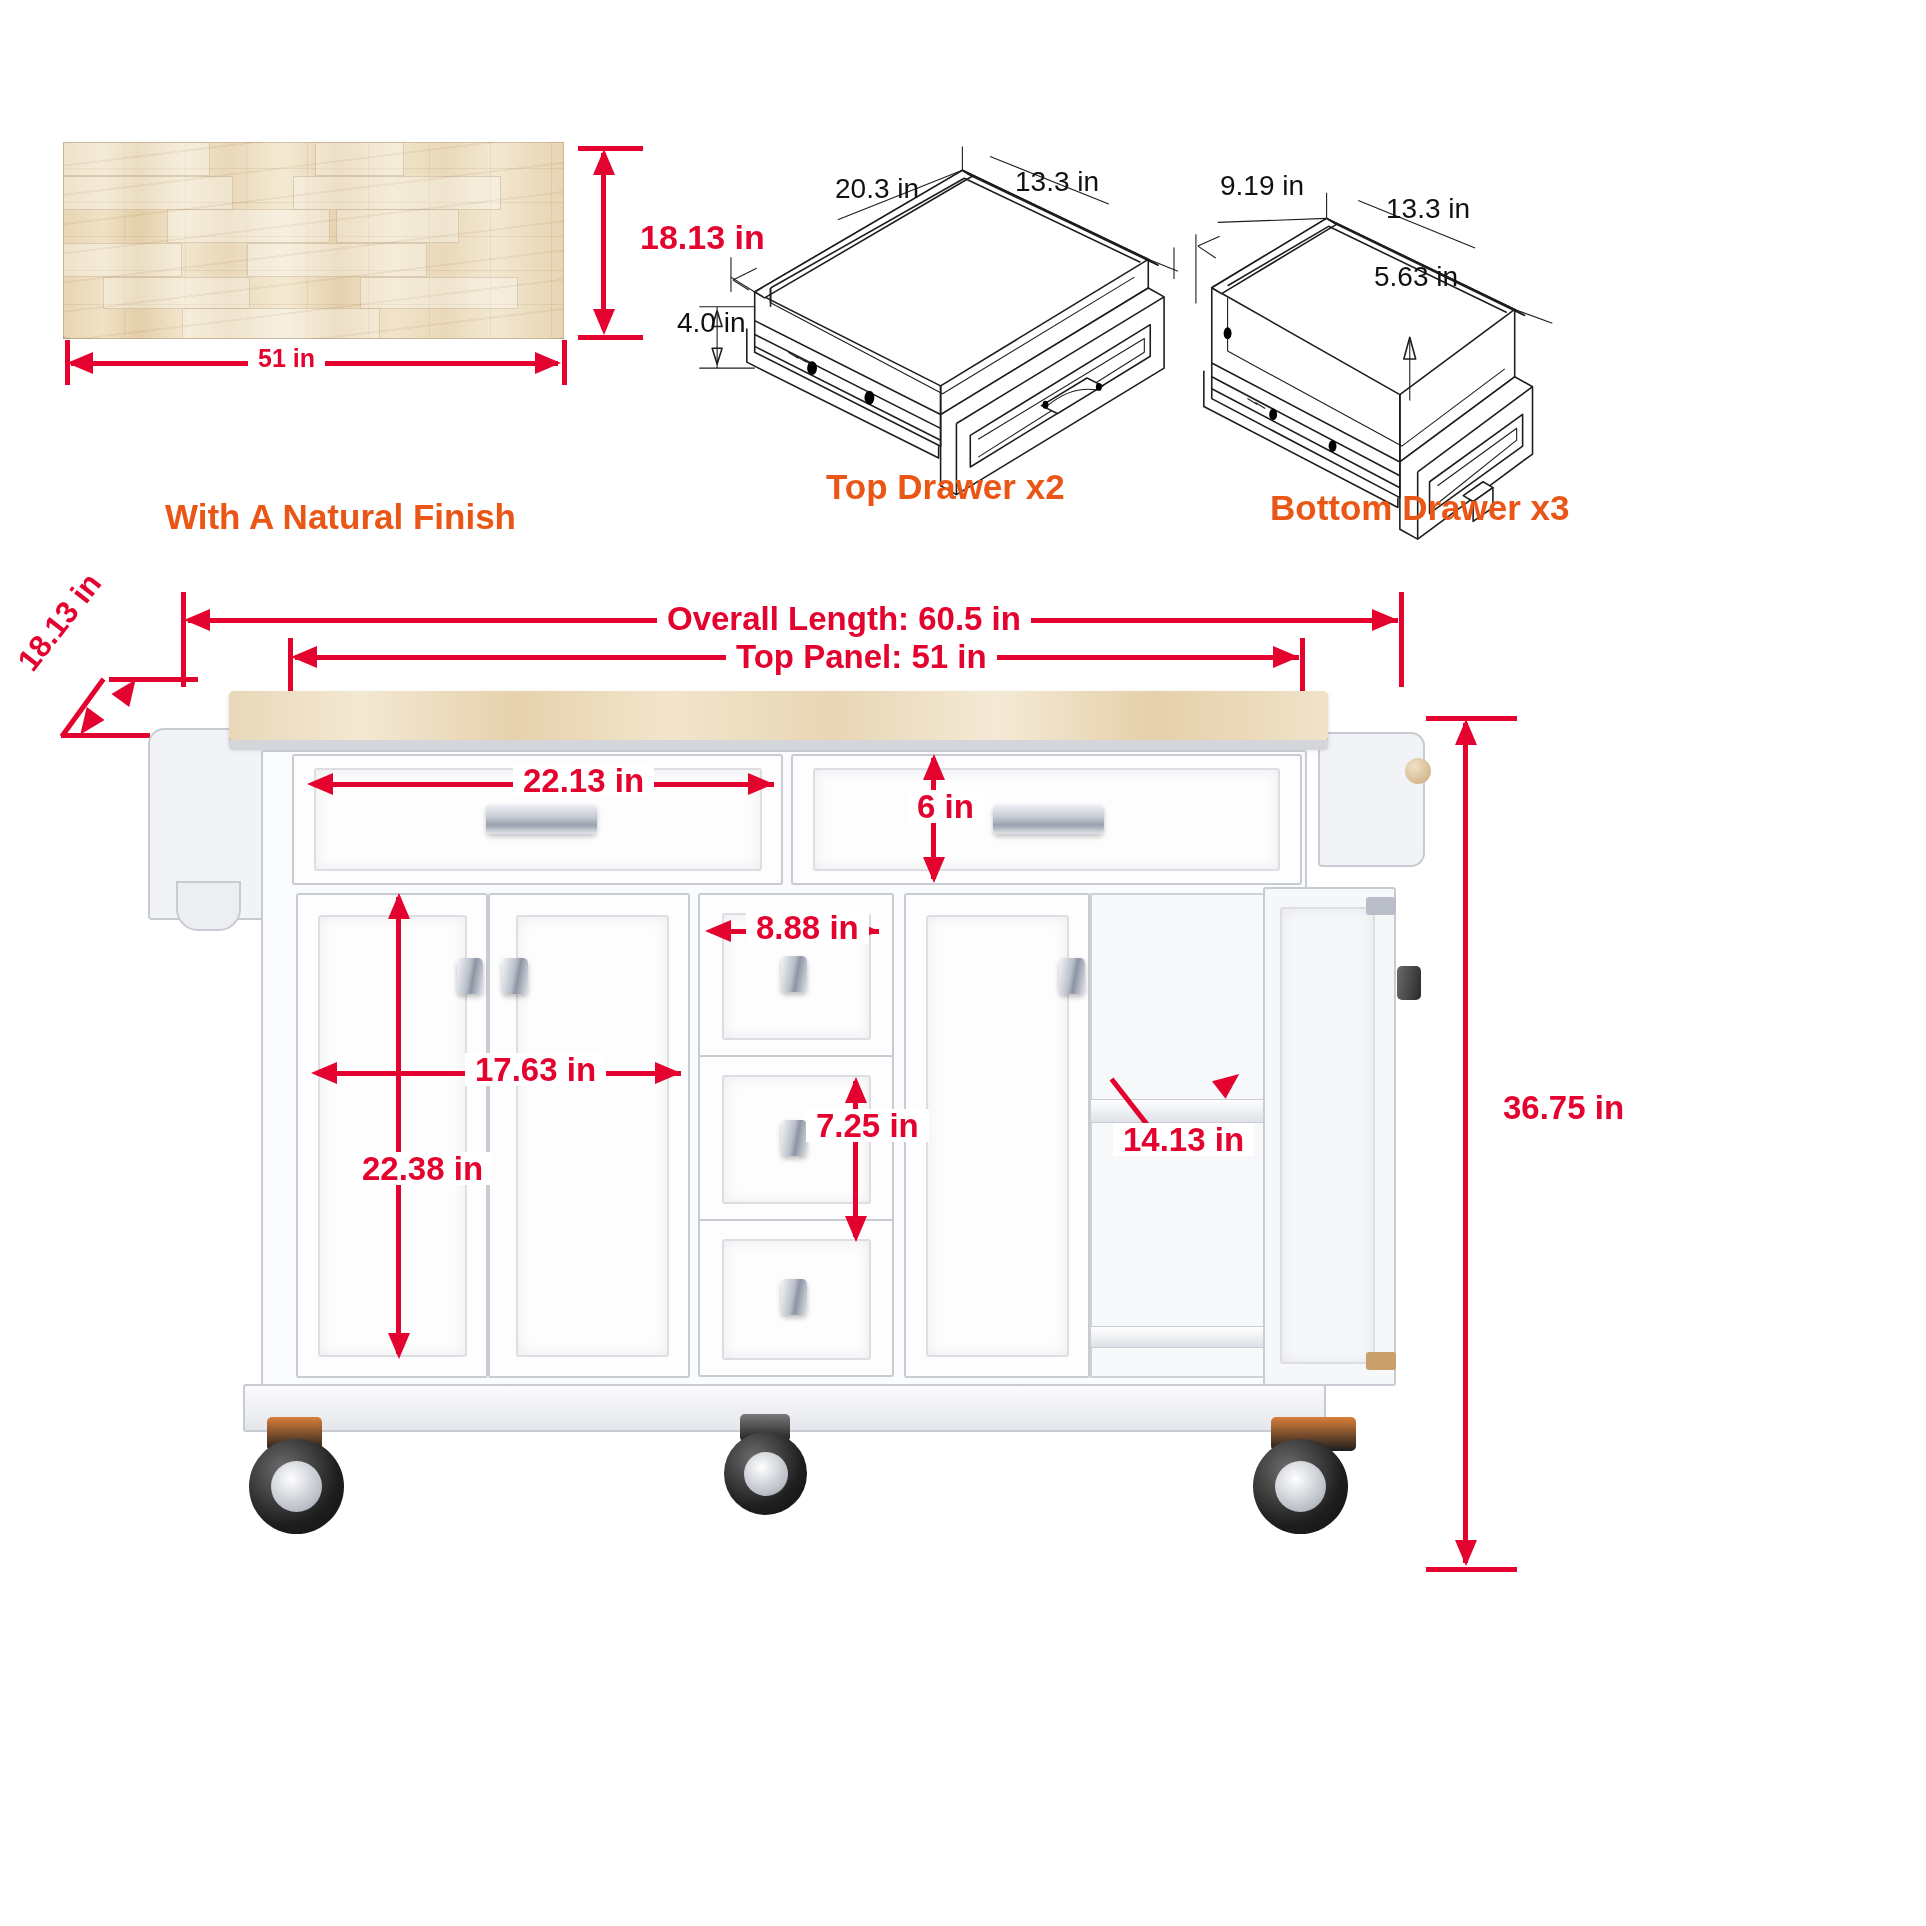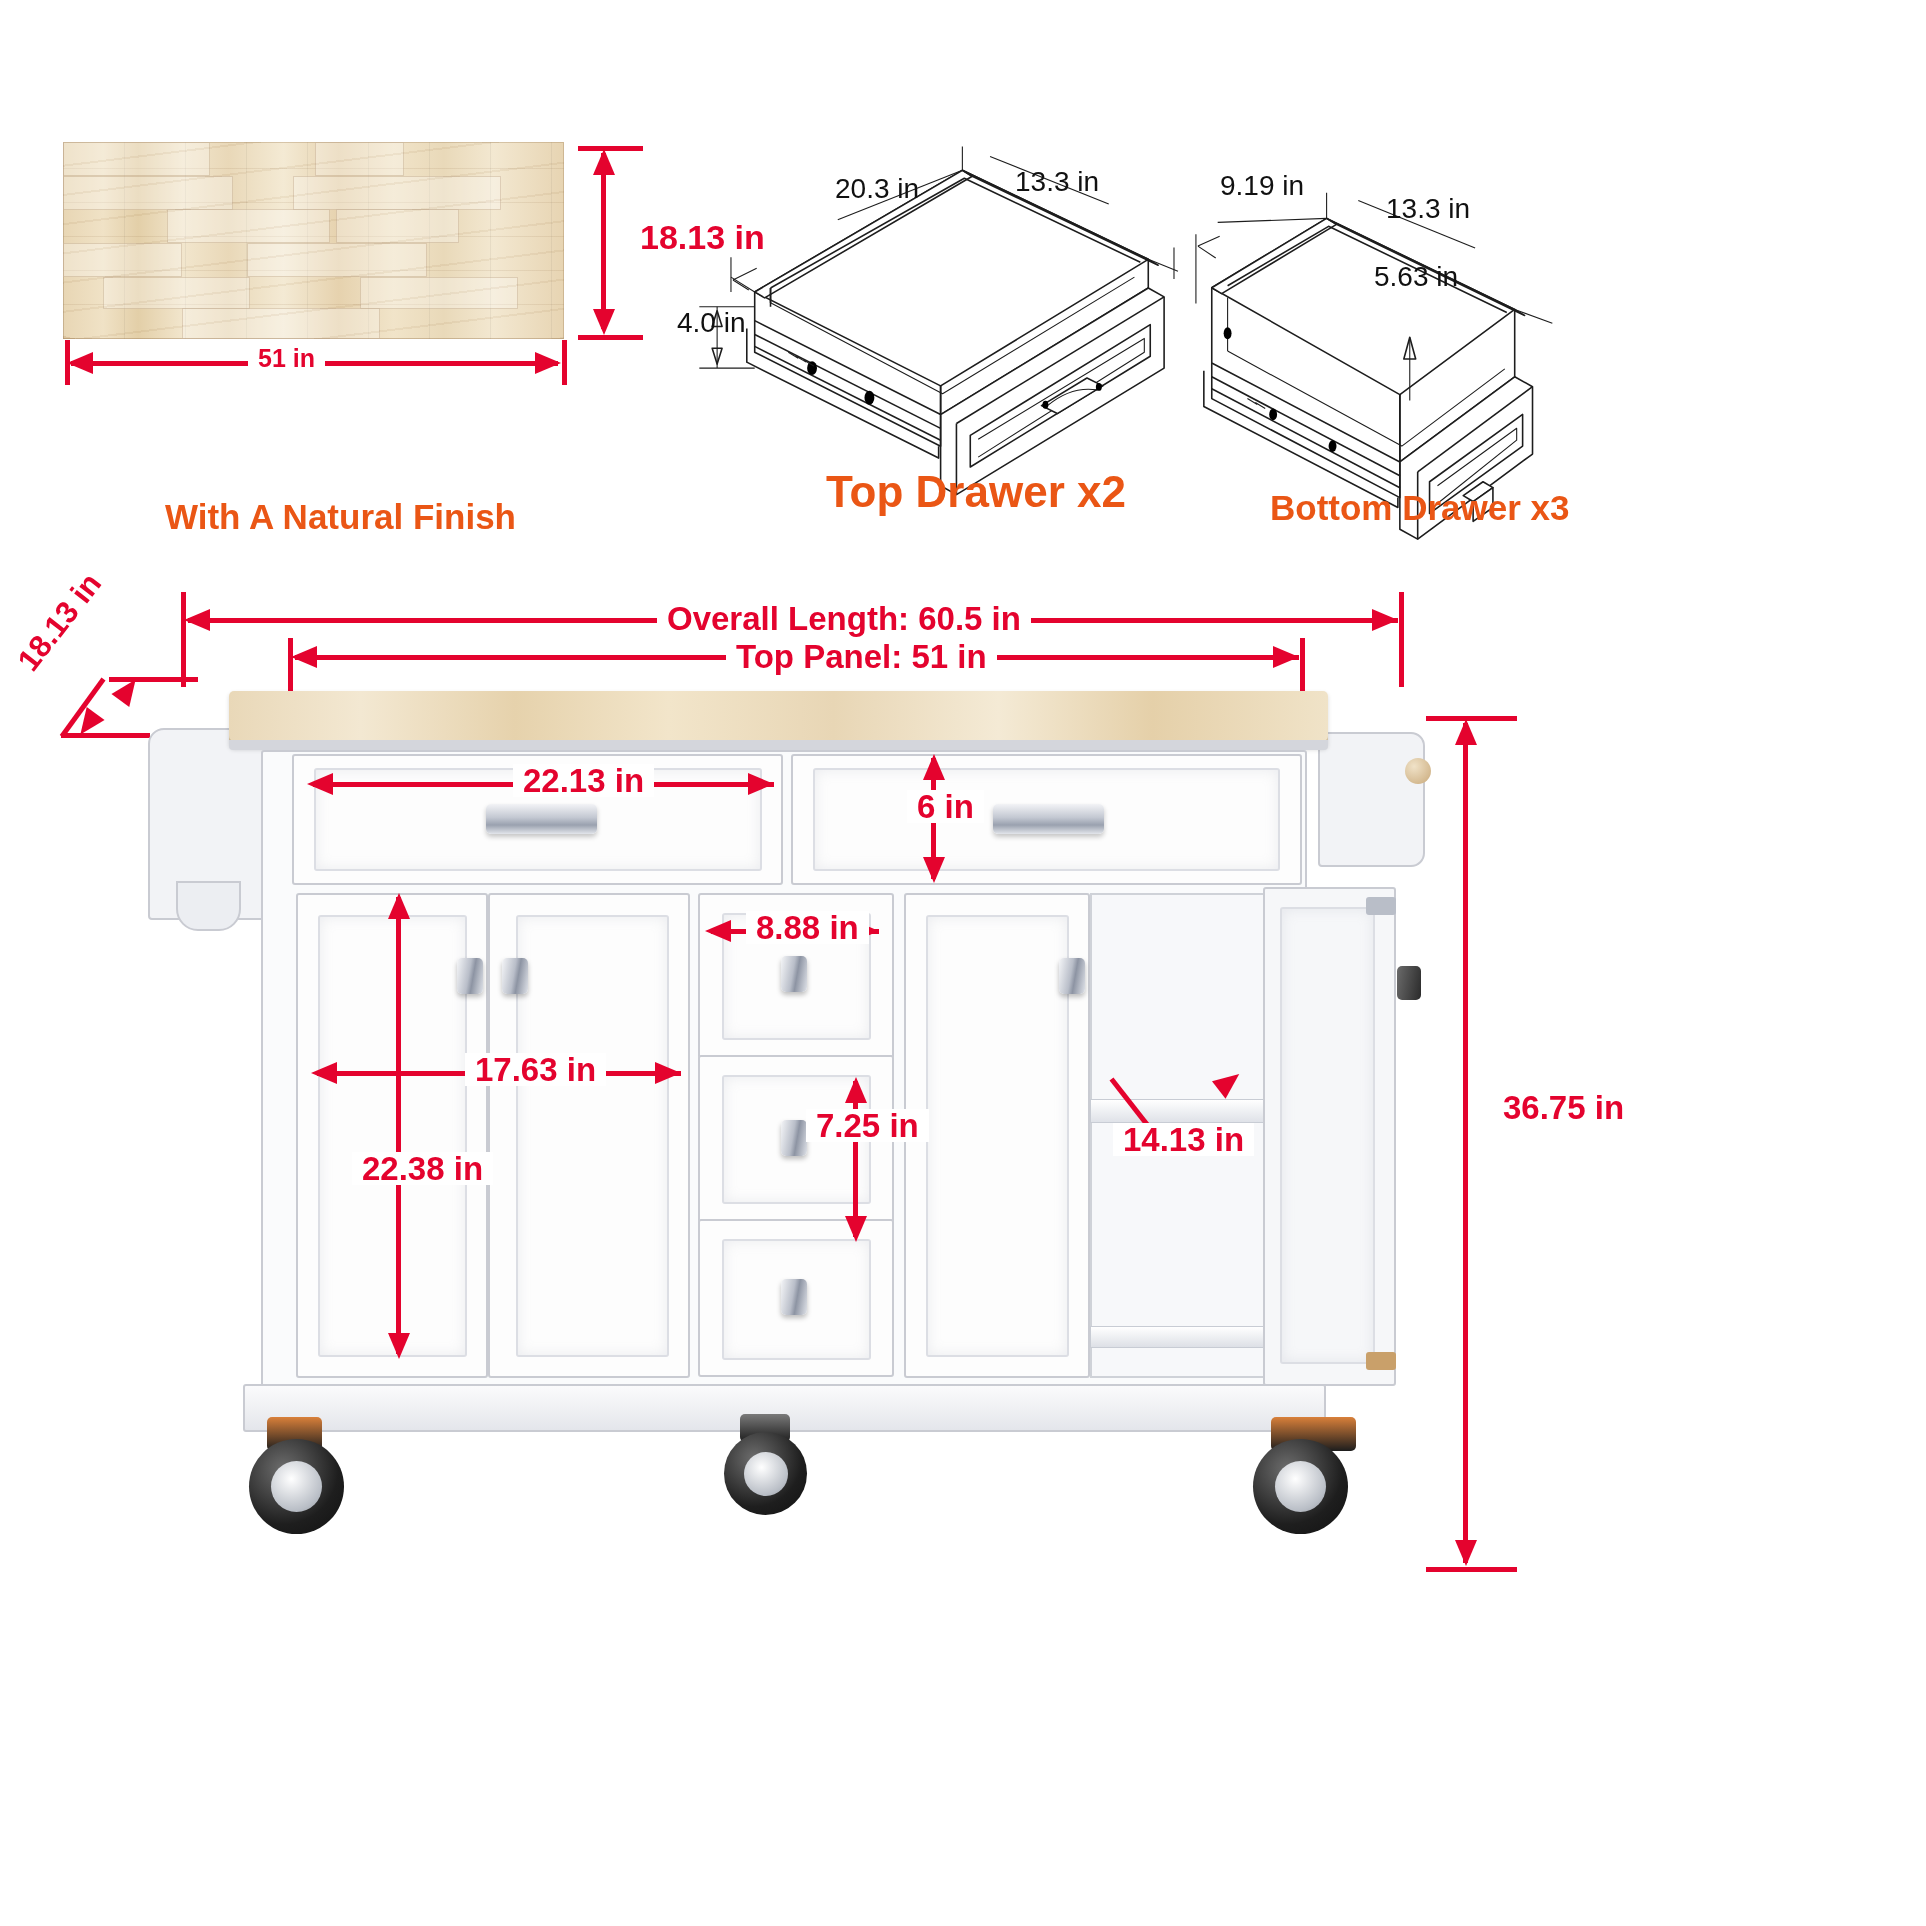--- a/index.html
+++ b/index.html
@@ -158,21 +158,21 @@
       <polyline class="thin" points="6,200 62,200"></polyline>
       <polyline class="thin" points="6,262 62,262"></polyline>
       <polyline class="thin" points="24,200 24,262"></polyline>
       <polygon fill="#111" stroke="none" points="24,204 19,220 29,220"></polygon>
       <polygon fill="#111" stroke="none" points="24,258 19,242 29,242"></polygon>
   </svg>
 
   <div class="blabel" style="left:835px;top:173px;">20.3 in</div>
   <div class="blabel" style="left:1015px;top:166px;">13.3 in</div>
   <div class="blabel" style="left:677px;top:307px;">4.0 in</div>
-  <div class="abs orange nowrap" style="left:826px;top:467px;font-size:44px;">Top Drawer x2</div>
+  <div class="abs orange nowrap" style="left:826px;top:467px;font-size:35px;">Top Drawer x2</div>
 
   <svg class="iso" style="left:1188px;top:139px;width:396px;height:337px;" viewBox="0 0 400 340">
 
       <polygon class="fillw" points="24,150 140,80 330,172 214,258"></polygon>
       <polygon class="fillw" points="24,150 34,156 150,86 140,80"></polygon>
       <polygon class="fillw" points="140,80 150,86 340,178 330,172"></polygon>
 
       <polyline points="40,148 142,88 322,175"></polyline>
 
       <path d="M24,150 L24,226 L214,326 L214,258"></path>

